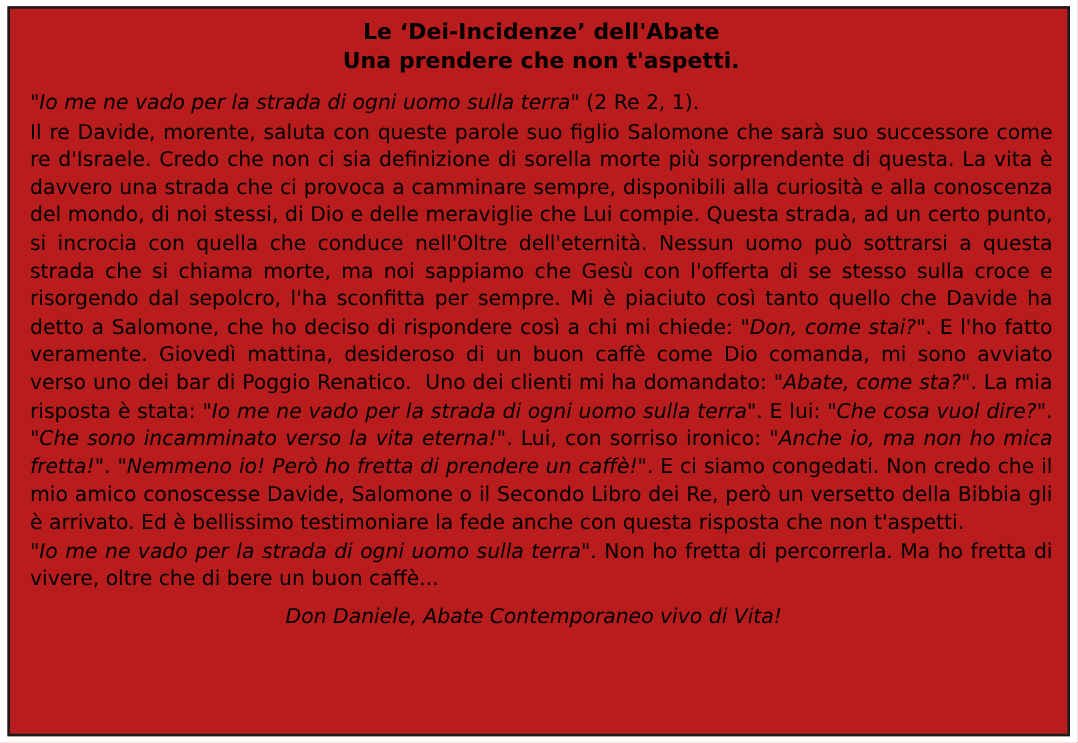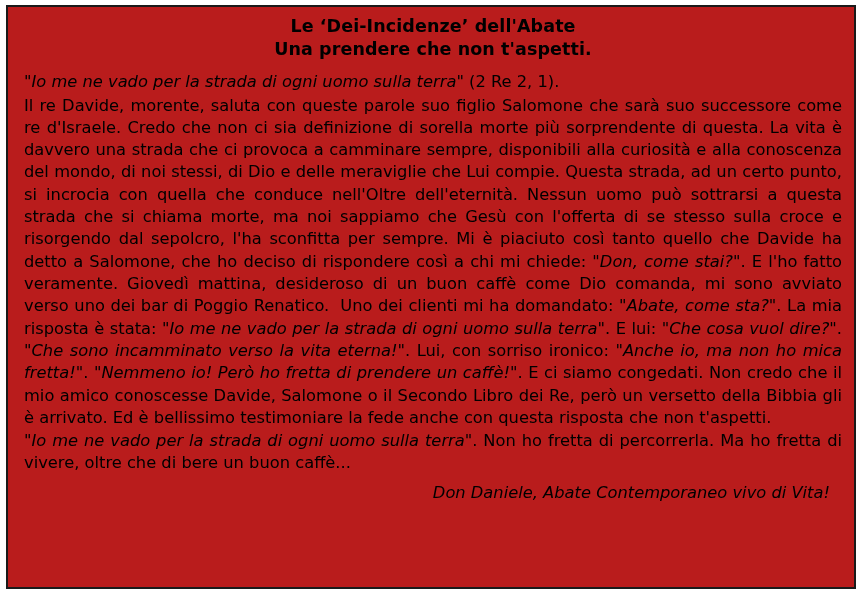--- a/index.html
+++ b/index.html
@@ -55,21 +55,21 @@
     text-justify: inter-word;
   }
   .para {
     margin: 0 0 0.5px 0;
     text-align: justify;
   }
   .para i, .para em {
     font-style: italic;
   }
   .signature {
-    text-align: right;
+    text-align: center;
     font-style: italic;
     font-size: 16.3px;
     margin-top: 9px;
     padding-right: 12px;
   }
   .opening {
     margin-bottom: 1px;
   }
 </style>
 </head>

